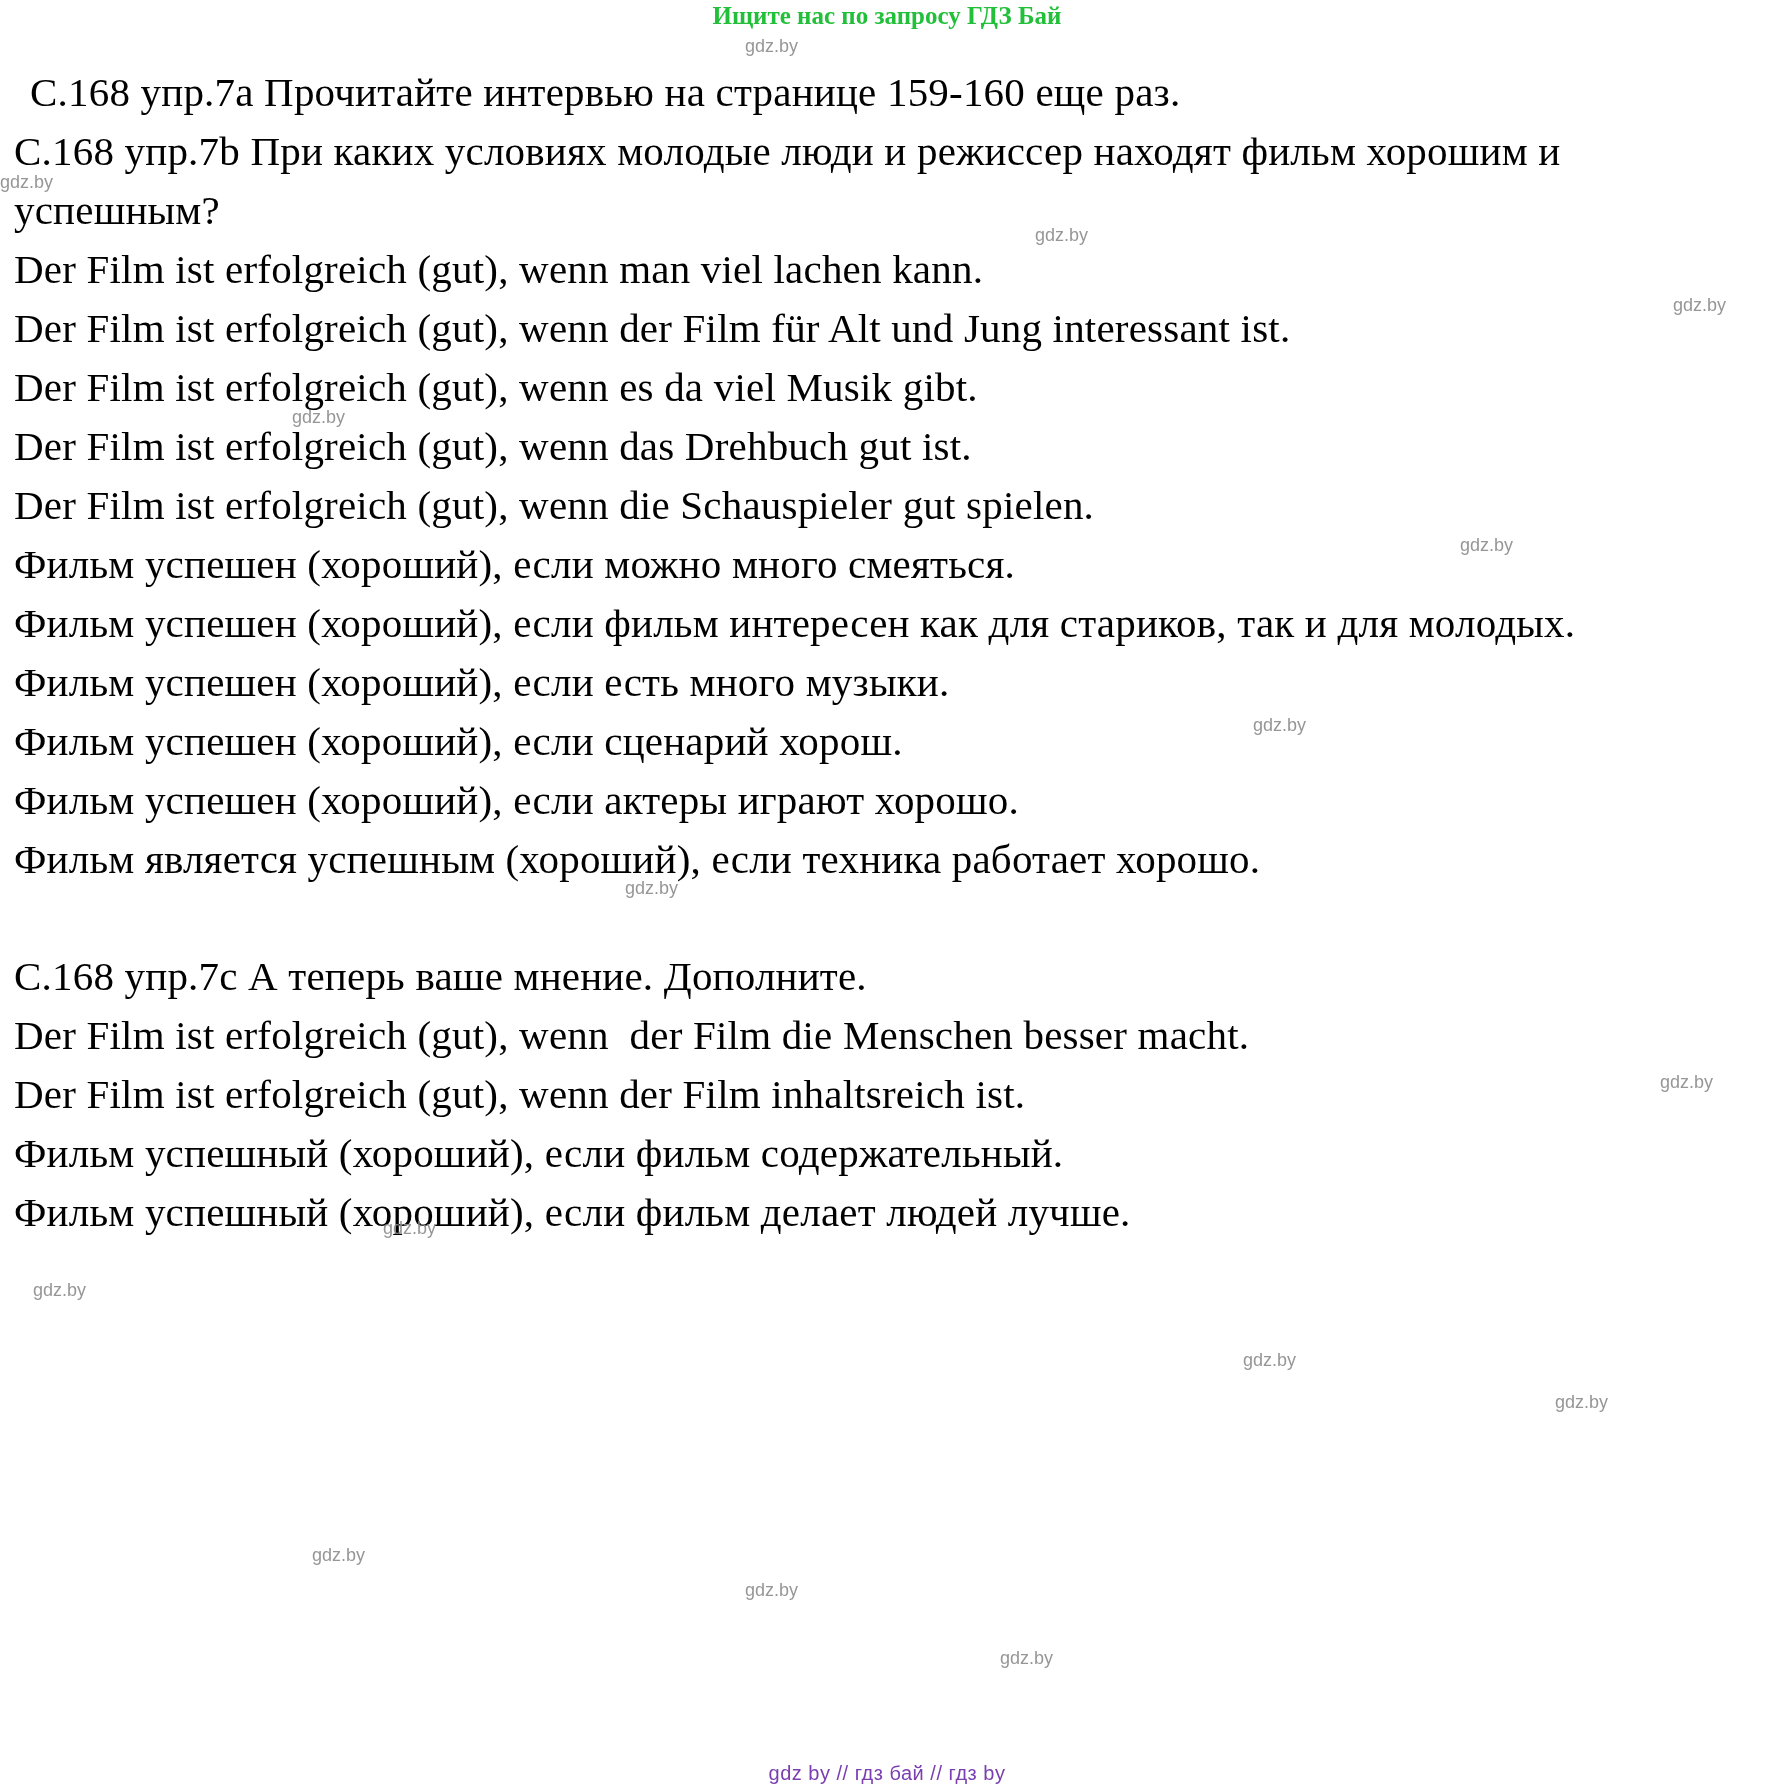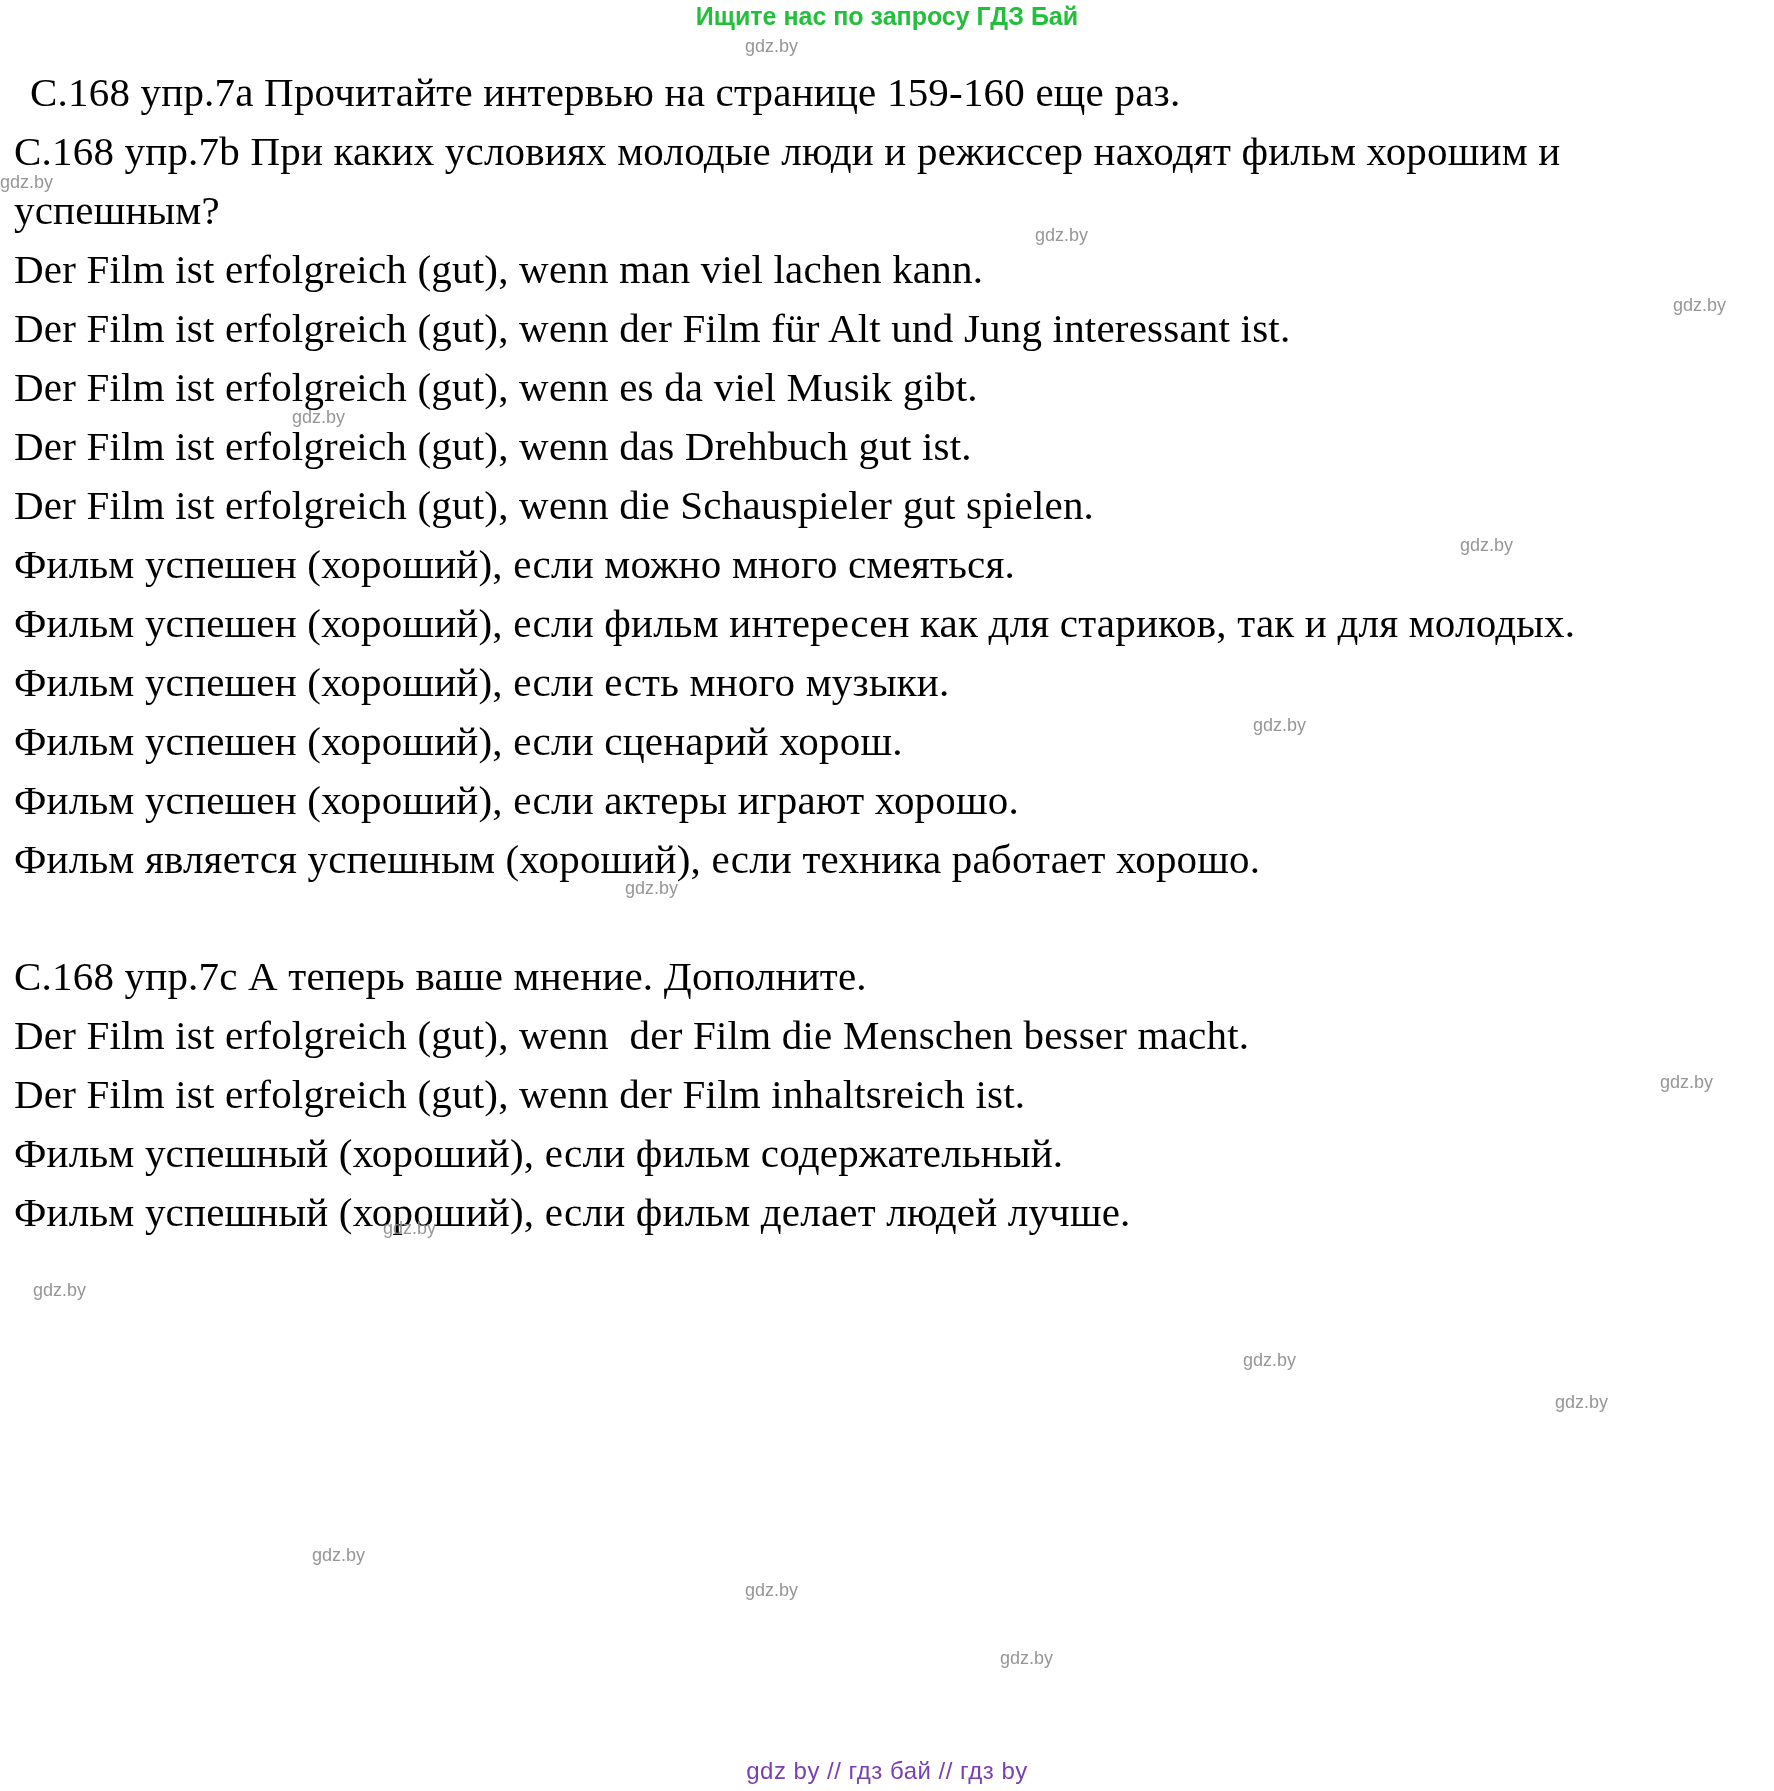--- a/index.html
+++ b/index.html
@@ -19,21 +19,21 @@
     position: relative;
     width: 1774px;
     height: 1791px;
   }
   .top-banner {
     position: absolute;
     top: 2px;
     left: 0;
     width: 1774px;
     text-align: center;
-    font-family: Liberation Sans, sans-serif;
+    font-family: Liberation Serif, serif;
     font-weight: bold;
     font-size: 25px;
     color: #22c03a;
     letter-spacing: 0px;
   }
   .content {
     position: absolute;
     top: 44px;
     left: 14px;
     width: 1746px;
@@ -58,21 +58,21 @@
     white-space: nowrap;
     pointer-events: none;
   }
   .footer {
     position: absolute;
     bottom: 6px;
     left: 0;
     width: 1774px;
     text-align: center;
     font-family: "Liberation Sans", sans-serif;
-    font-size: 24px;
+    font-size: 20px;
     color: #7a3fb0;
     letter-spacing: 0.5px;
   }
 </style>
 </head>
 <body>
 
 <div class="page">
 
   <div class="top-banner">Ищите нас по запросу ГДЗ Бай</div>

